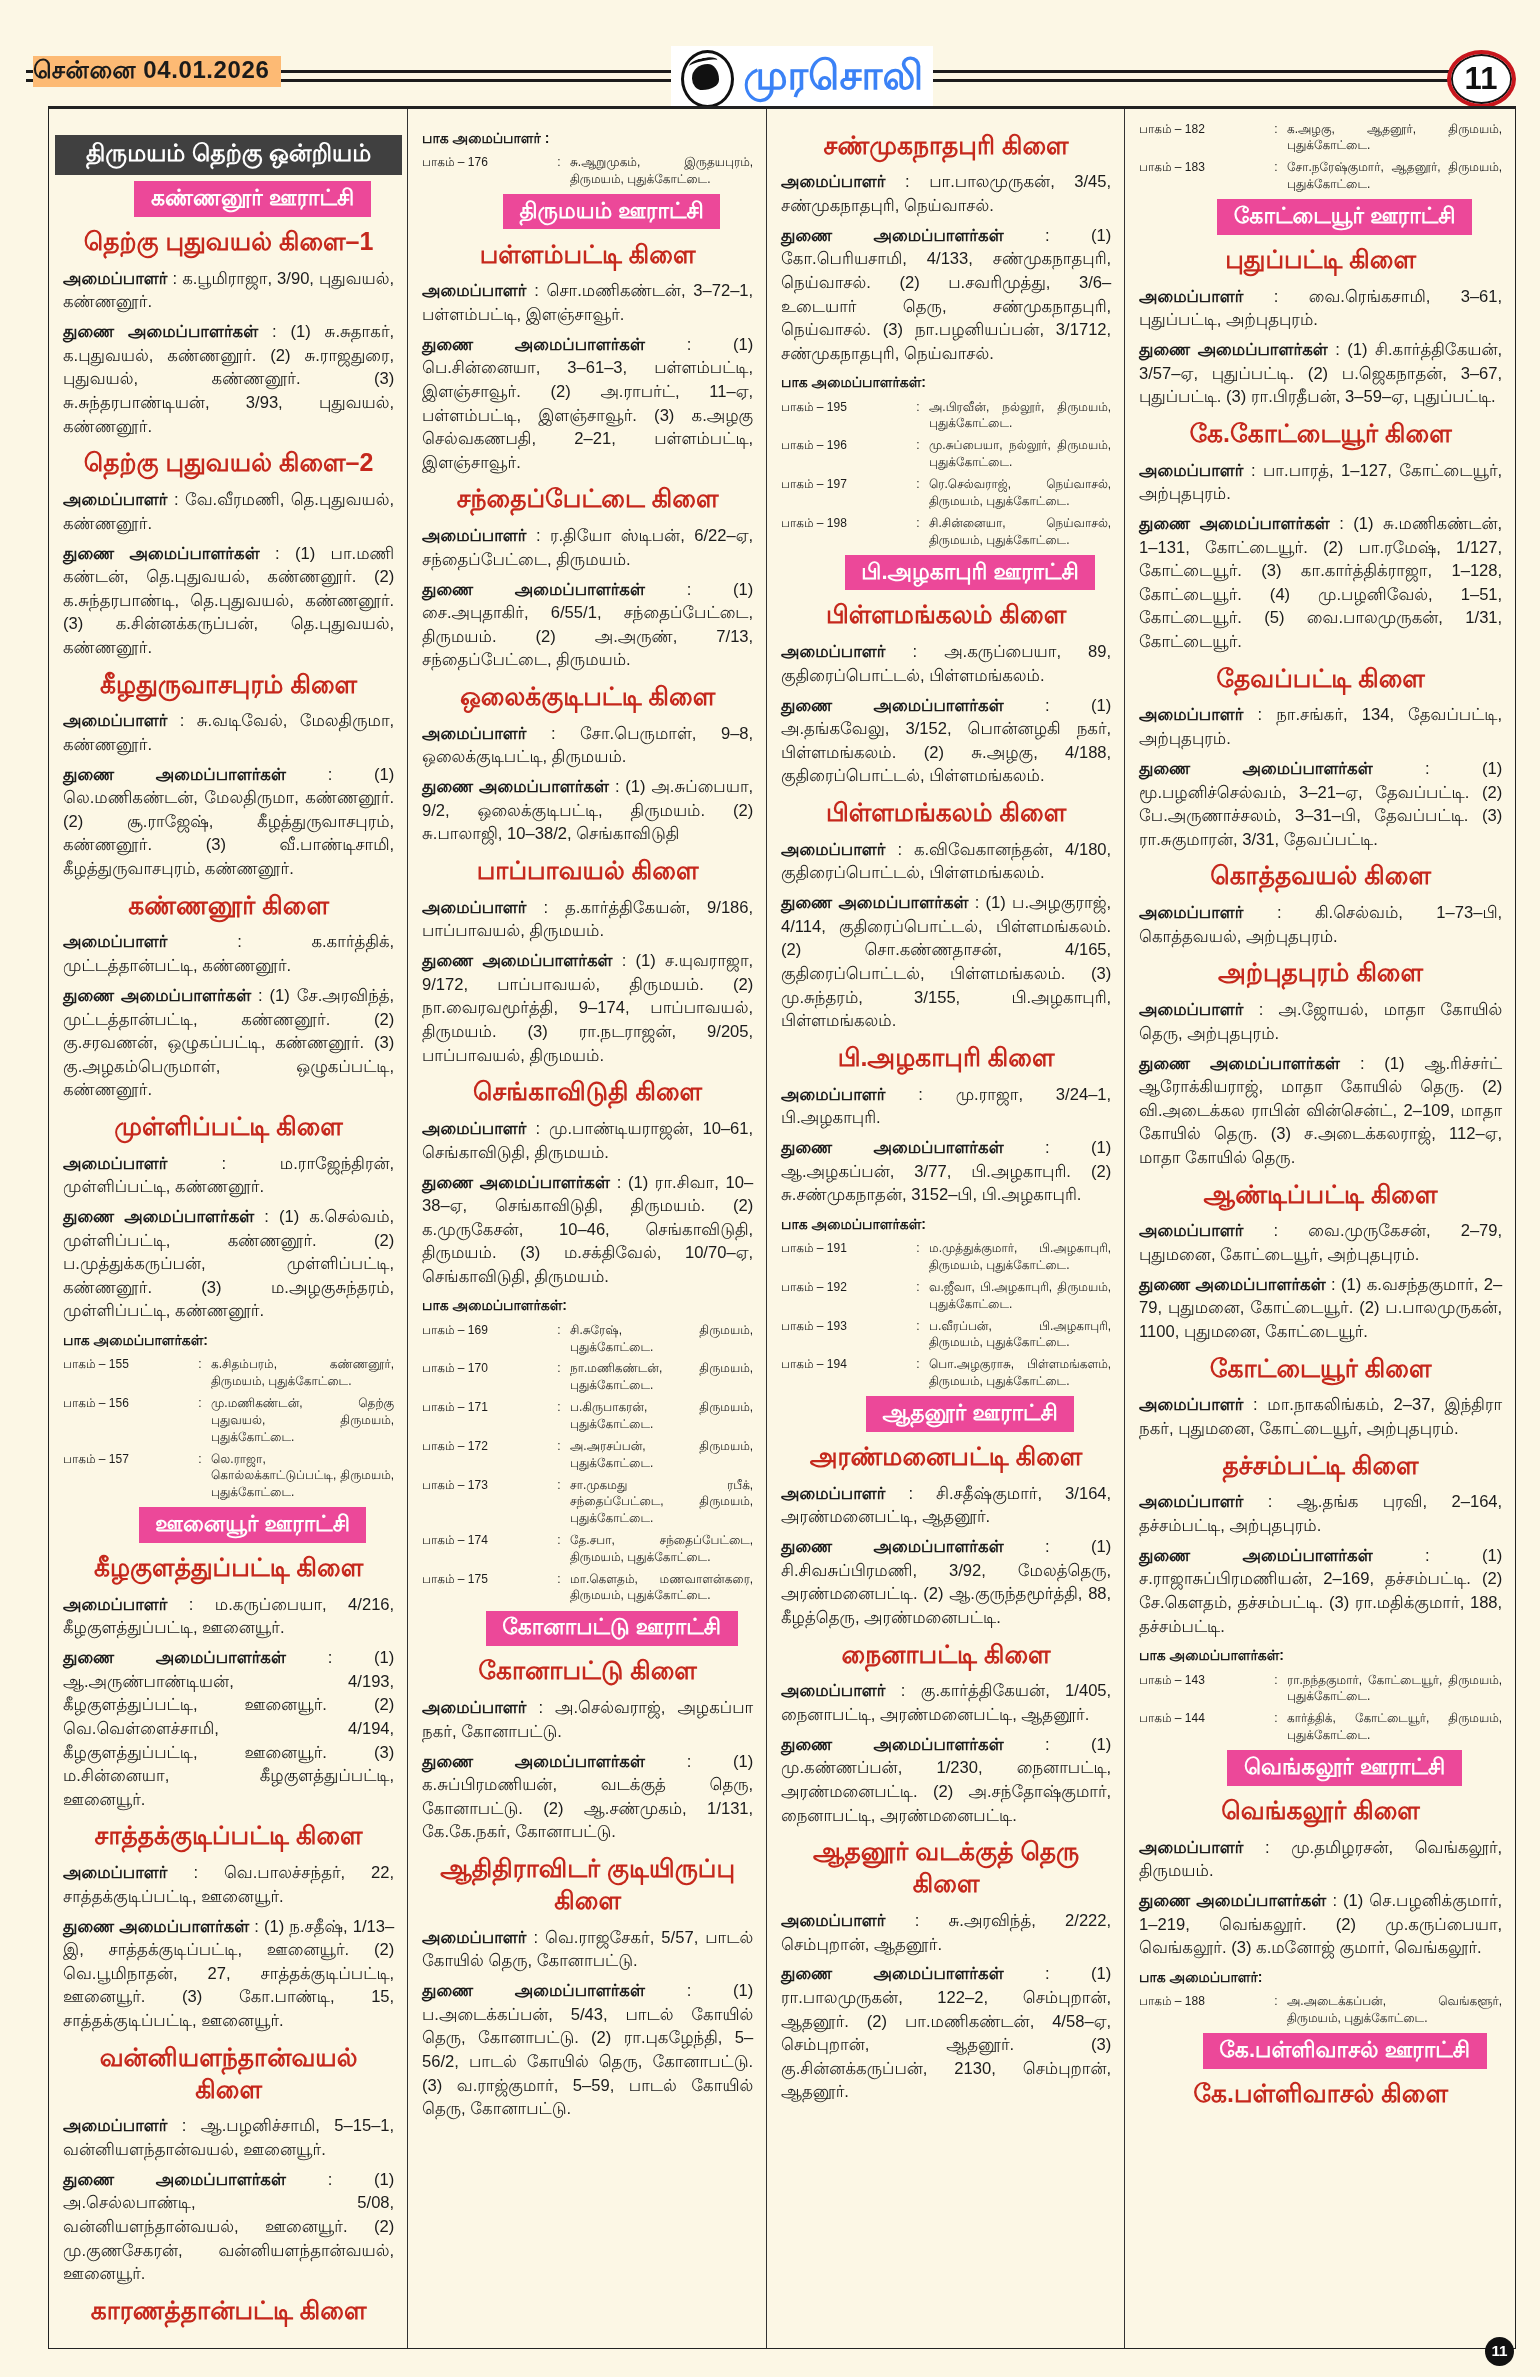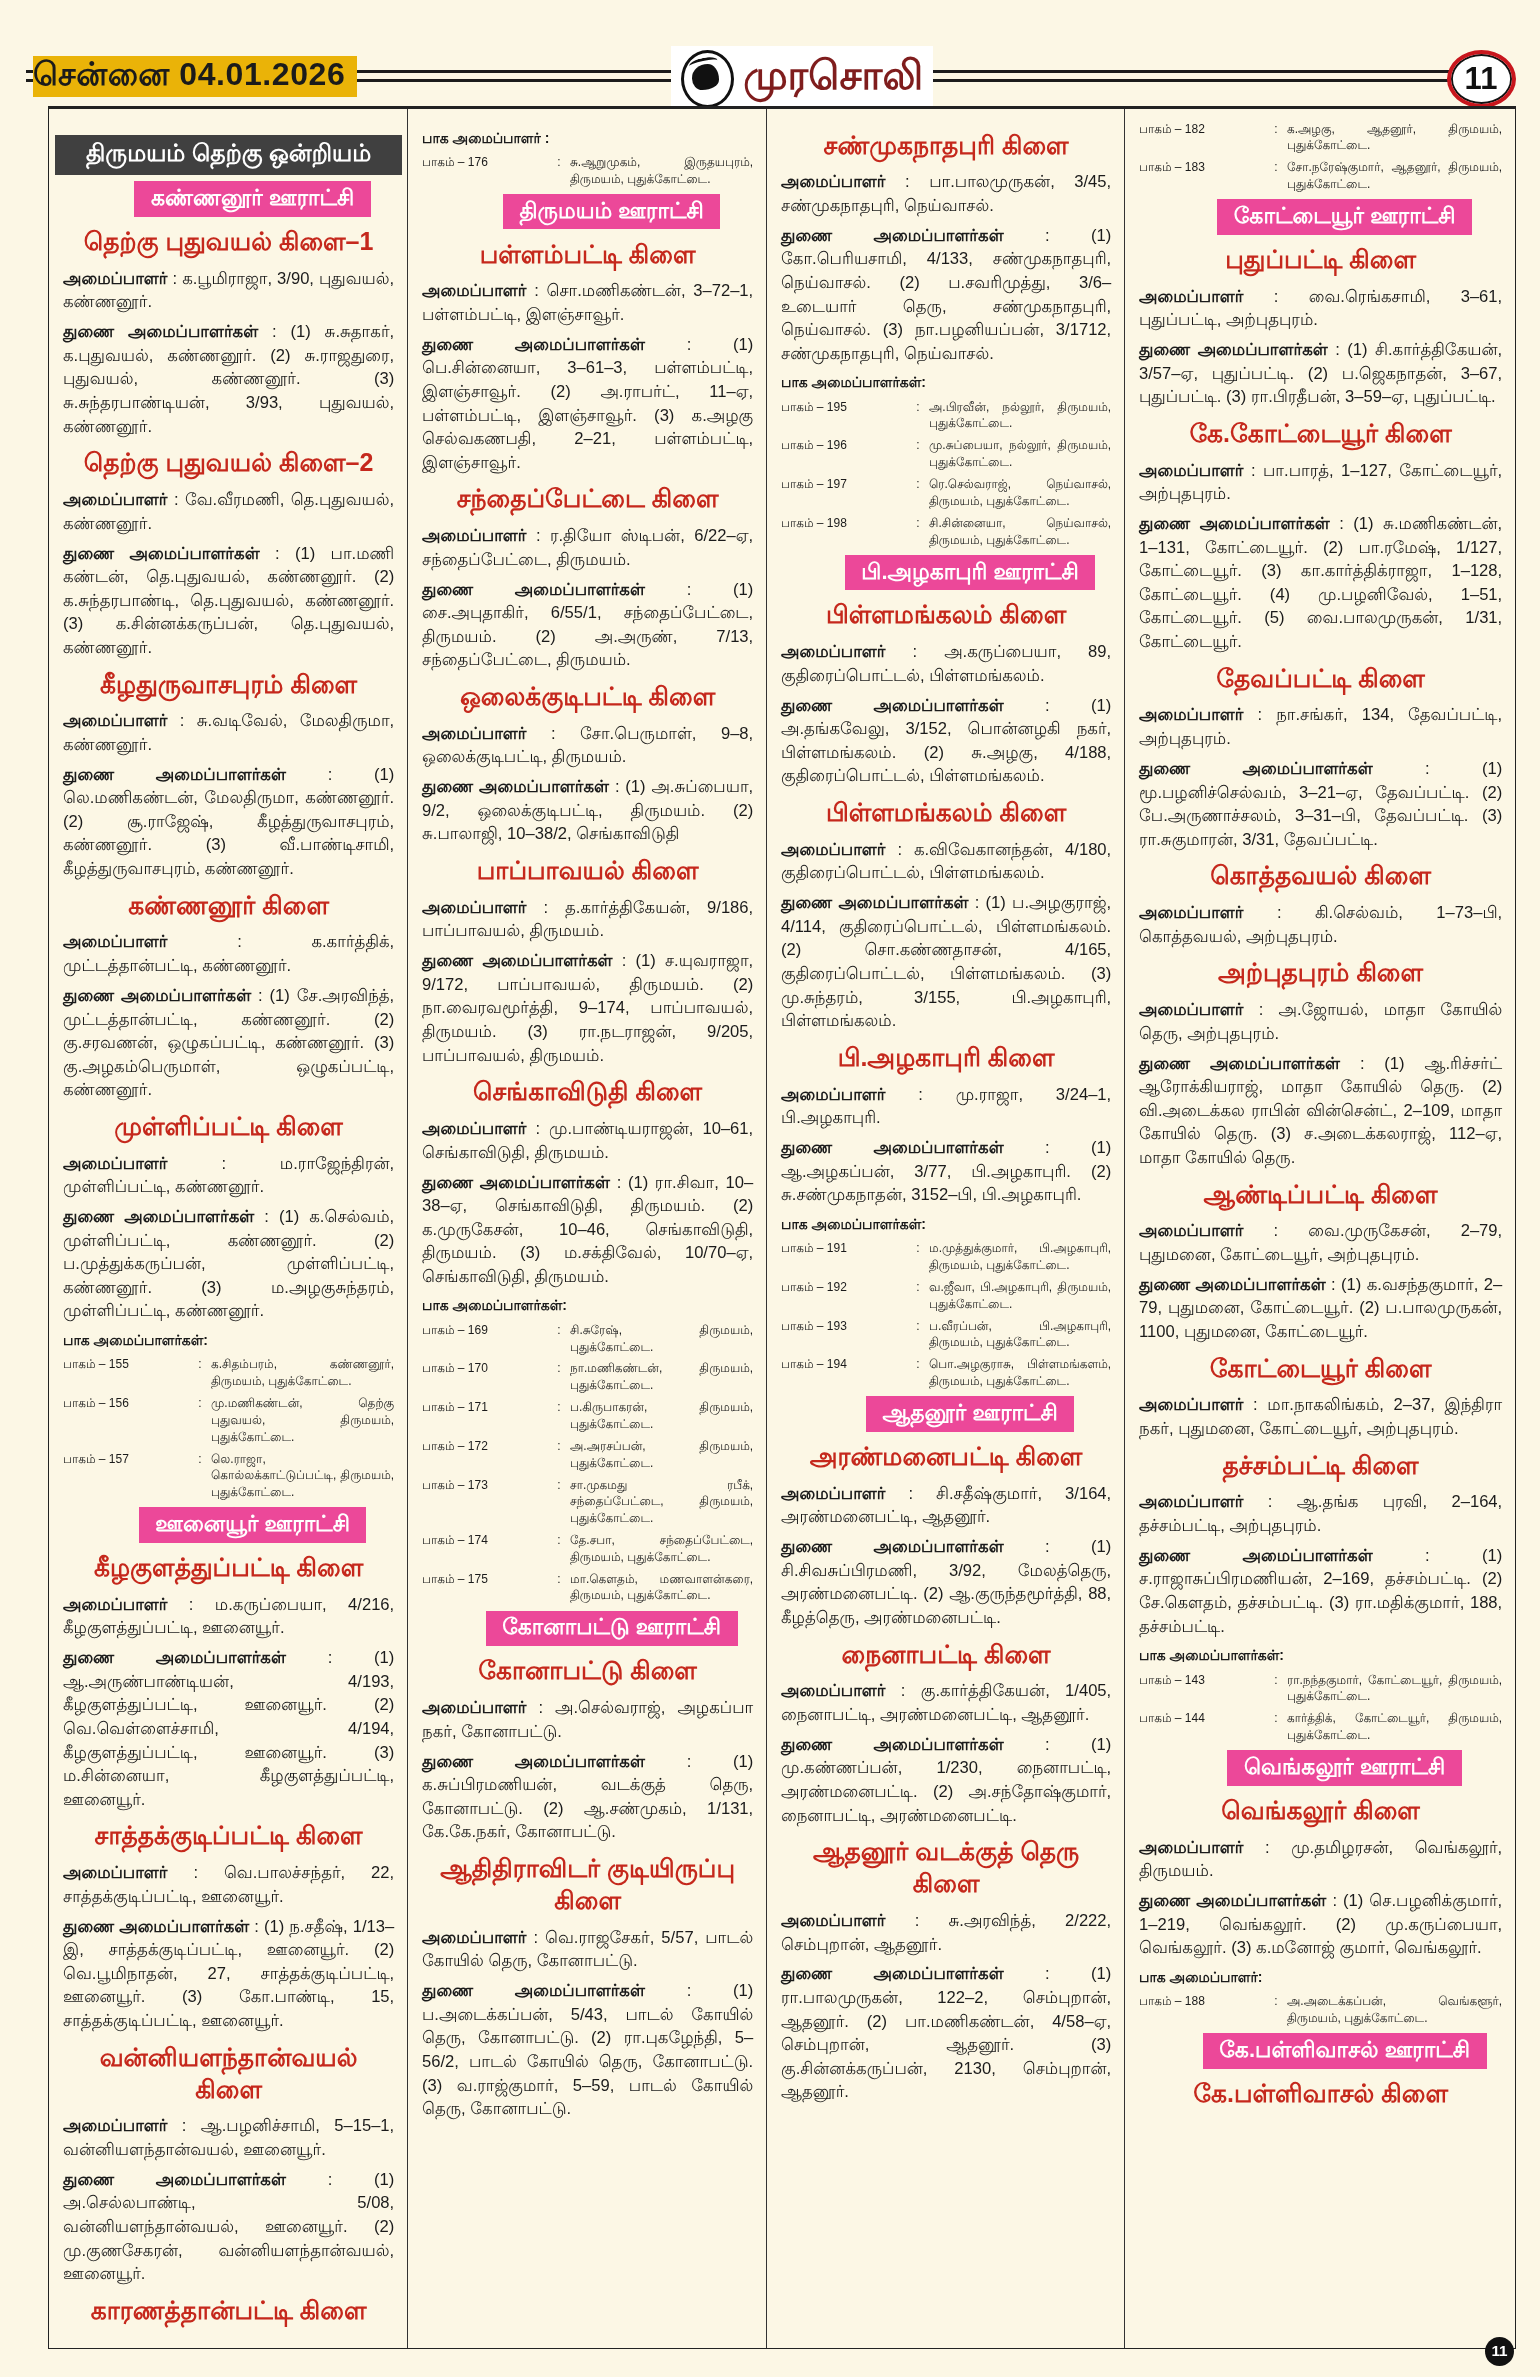--- a/index.html
+++ b/index.html
@@ -1,24 +1,24 @@
 <!DOCTYPE html>
 <html style="font-size:10.2px"><head>
 <meta charset="utf-8">
 <style>
   html,body{margin:0;padding:0;background:#e8e4d4;}
   .page{position:relative;width:1541px;height:2377px;background:#fcf7e5;font-family:"Liberation Sans",sans-serif;color:#1b1b1b;overflow:hidden;}
   
   .mast-rule{position:absolute;left:25.5px;right:29px;top:70px;height:6.4px;border-top:3.2px solid #1c1c1c;border-bottom:3.2px solid #1c1c1c;}
-  .city-date{position:absolute;left:33px;top:56px;background:#eab308;padding:0 11.5px 0 0;font-size:32px;font-weight:bold;letter-spacing:0.6px;}
+  .city-date{position:absolute;left:33px;top:56px;background:#fdba74;padding:0 11.5px 0 0;font-size:24px;font-weight:bold;letter-spacing:0.6px;}
   .mast-center{position:absolute;left:671px;top:46px;background:#fff;padding:3.8px 10.2px;display:flex;align-items:center;gap:9px;}
   .logo-ring{width:47px;height:52px;border:3.2px solid #111;border-radius:50%;background:#fff;position:relative;}
   .logo-bull{position:absolute;left:8.3px;top:11.5px;width:27px;height:25.5px;background:#111;border-radius:58% 42% 62% 38%/55% 60% 40% 45%;}
   .logo-horn{position:absolute;left:5.1px;top:5.1px;width:29px;height:7.7px;border-top:3.8px solid #111;border-radius:50%;transform:rotate(-12deg);}
-  .mast-title{font-size:40px;font-weight:bold;color:#7f1d1d;}
+  .mast-title{font-size:40px;font-weight:bold;color:#3b82f6;}
   .pageno-top{position:absolute;right:25.5px;top:50px;width:61px;height:50px;background:#fff;border:4.5px solid #c8161d;border-radius:50%;display:flex;align-items:center;justify-content:center;font-size:31px;font-weight:bold;color:#111;box-shadow:0 0 0 1.9px #111 inset;}
   
   .box{position:absolute;left:48px;top:106px;width:1466px;height:2239px;border-top:3.8px solid #222;border-left:1.9px solid #222;border-right:1.9px solid #222;border-bottom:1.9px solid #222;display:grid;grid-template-columns:358px 359px 358px 1fr;background:#fcf7e5;}
   .col{padding:11.5px 12.8px 19px 14px;overflow:hidden;}
   .col + .col{border-left:1.9px solid #333;}
   .col1{padding-top:22px;}
   
   .banner-red{background:#404040;color:#fff;font-size:23.6px;font-weight:bold;text-align:center;padding:5.1px 2.6px;margin:3.8px -7.7px 6.4px -7.7px;}
   .pan-wrap{text-align:center;margin:6.4px 0 2.6px 0;}
   .banner-pink{display:inline-block;background:#ec4899;color:#fff;font-size:22px;font-weight:bold;text-align:center;padding:3.8px 16.6px;margin-left:48px;}

